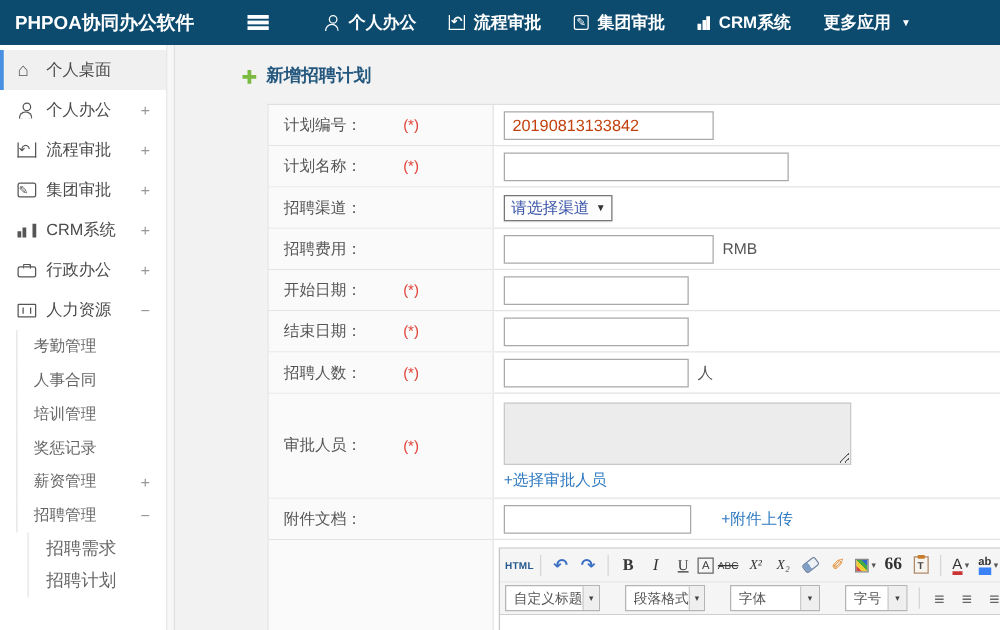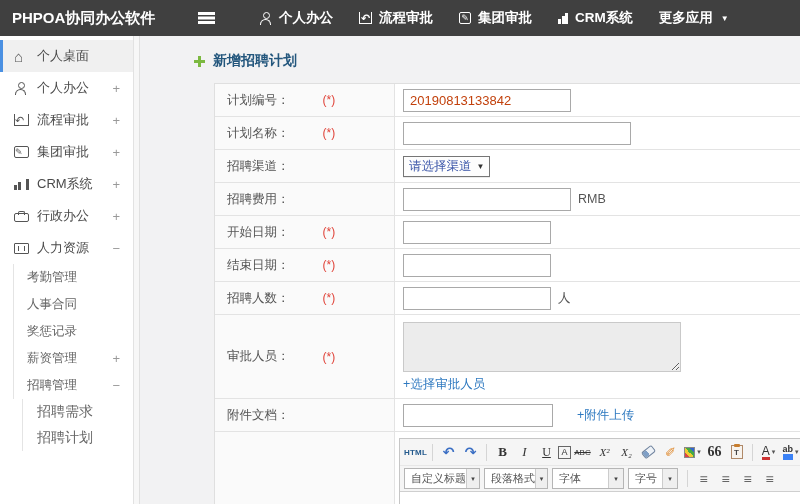--- a/index.html
+++ b/index.html
@@ -1,20 +1,20 @@
 <!DOCTYPE html>
 <html><head>
 <meta charset="utf-8">
 <style>
   * { margin:0; padding:0; box-sizing:border-box; }
   html,body { width:800px; height:504px; overflow:hidden; }
   body { font-family:"Liberation Sans","DejaVu Sans",sans-serif; background:#f2f2f3; }
 
   
-  .topbar { height:36px; background:#404040; display:flex; align-items:center; color:#fff; }
+  .topbar { height:36px; background:#0c4a6e; display:flex; align-items:center; color:#fff; }
   .brand { width:150px; padding-left:12px; font-size:15px; font-weight:bold; white-space:nowrap; }
   .hamburger { width:17px; height:12px; position:relative; margin-left:48px; cursor:pointer; }
   .hamburger::before { content:""; position:absolute; left:0; top:0; width:17px; height:2.5px; background:#fff;
     box-shadow:0 4.5px 0 #fff, 0 9px 0 #fff; }
   .top-nav { display:flex; align-items:center; margin-left:18px; }
   .nav-item { display:flex; align-items:center; margin-left:26px; font-size:13.5px; font-weight:600; cursor:pointer; white-space:nowrap; }
   .nav-item .tico { margin-right:7px; }
   .nav-item .caret { font-size:8px; margin-left:8px; }
 
   
@@ -170,20 +170,23 @@
         <span class="side-label">人力资源</span>
         <span class="expander">−</span>
       </div>
       <div class="side-item lvl2">
         <span class="side-label">考勤管理</span>
       </div>
       <div class="side-item lvl2">
         <span class="side-label">人事合同</span>
       </div>
       <div class="side-item lvl2">
+        <span class="side-label">培训管理</span>
+      </div>
+      <div class="side-item lvl2">
         <span class="side-label">奖惩记录</span>
       </div>
       <div class="side-item lvl2">
         <span class="side-label">薪资管理</span>
         <span class="expander">+</span>
       </div>
       <div class="side-item lvl2">
         <span class="side-label">招聘管理</span>
         <span class="expander">−</span>
       </div>
@@ -324,21 +327,21 @@
                     <span class="fc">A</span>
                     <span class="car">▾</span>
                   </span>
                 <span class="eb">
                     <span class="hl">ab</span>
                     <span class="car">▾</span>
                   </span>
 
               </div>
               <div class="edbar">
-                <span style="display:inline-flex;">
+                <span style="display:inline-flex;gap:16px;">
                     <span class="combo" style="width: 76px;">
                       <span class="ctext">自定义标题</span>
                       <span class="cbtn">▾</span>
                     </span>
                     <span class="combo" style="width: 64px;">
                       <span class="ctext">段落格式</span>
                       <span class="cbtn">▾</span>
                     </span>
                     <span class="combo" style="width: 72px;">
                       <span class="ctext">字体</span>

